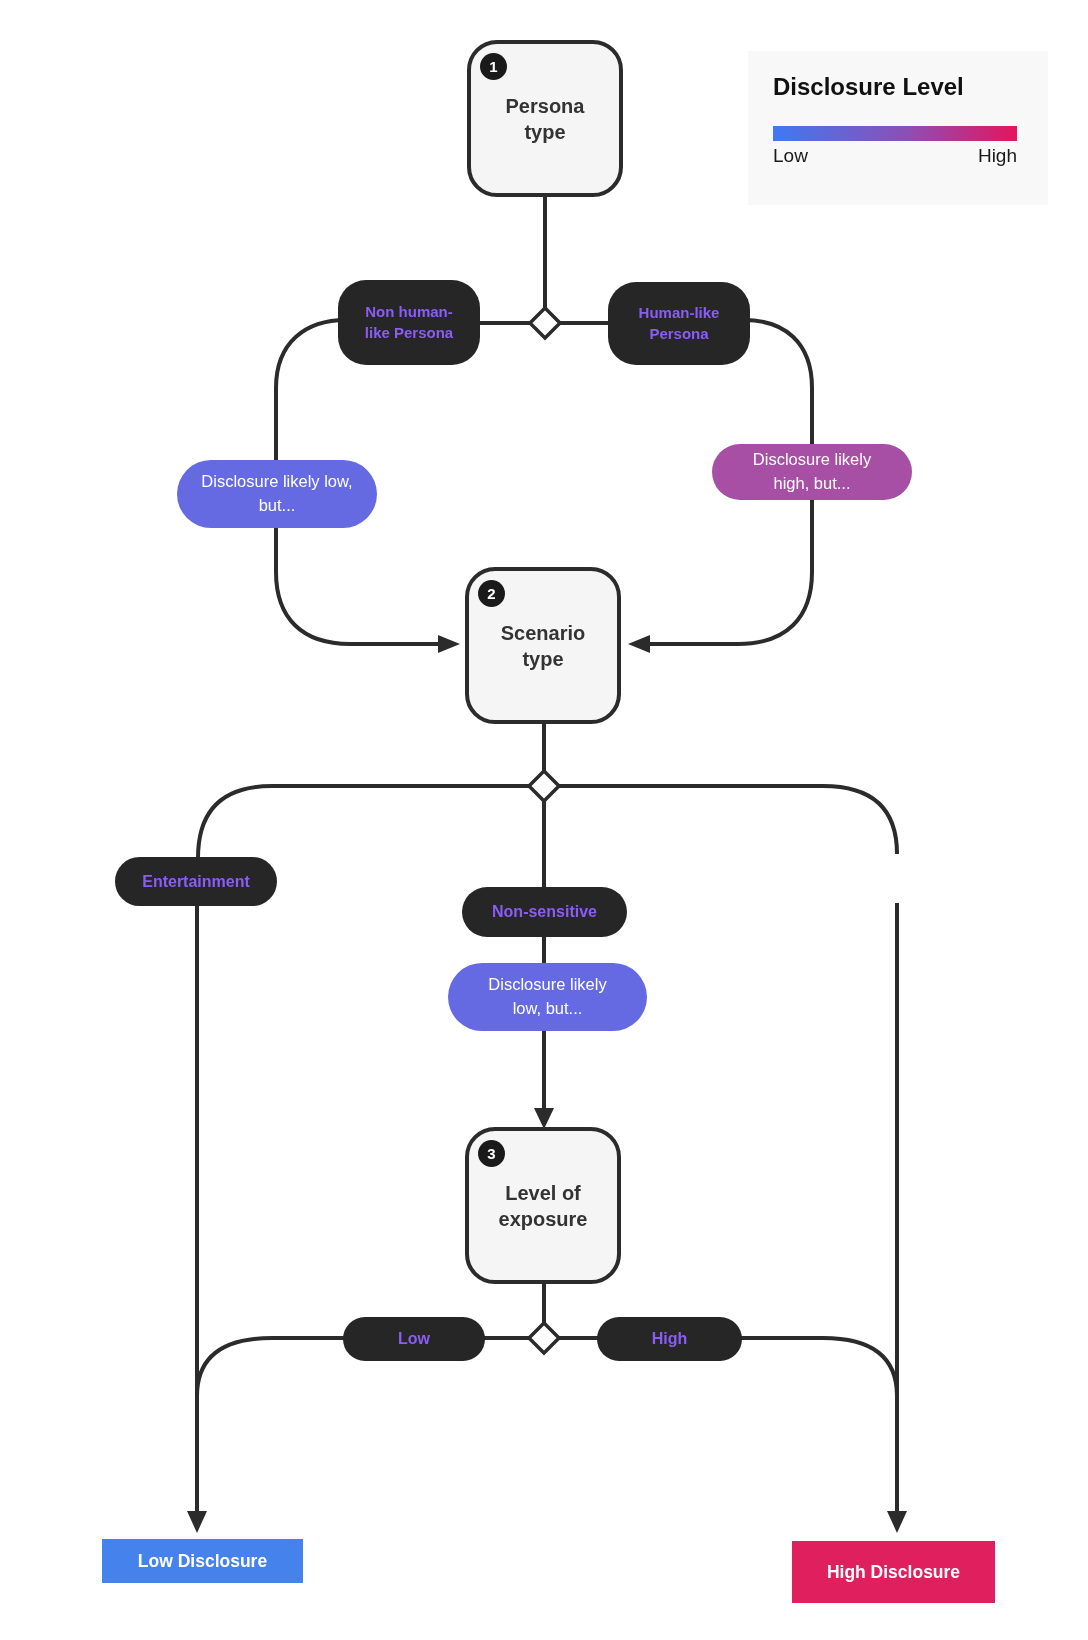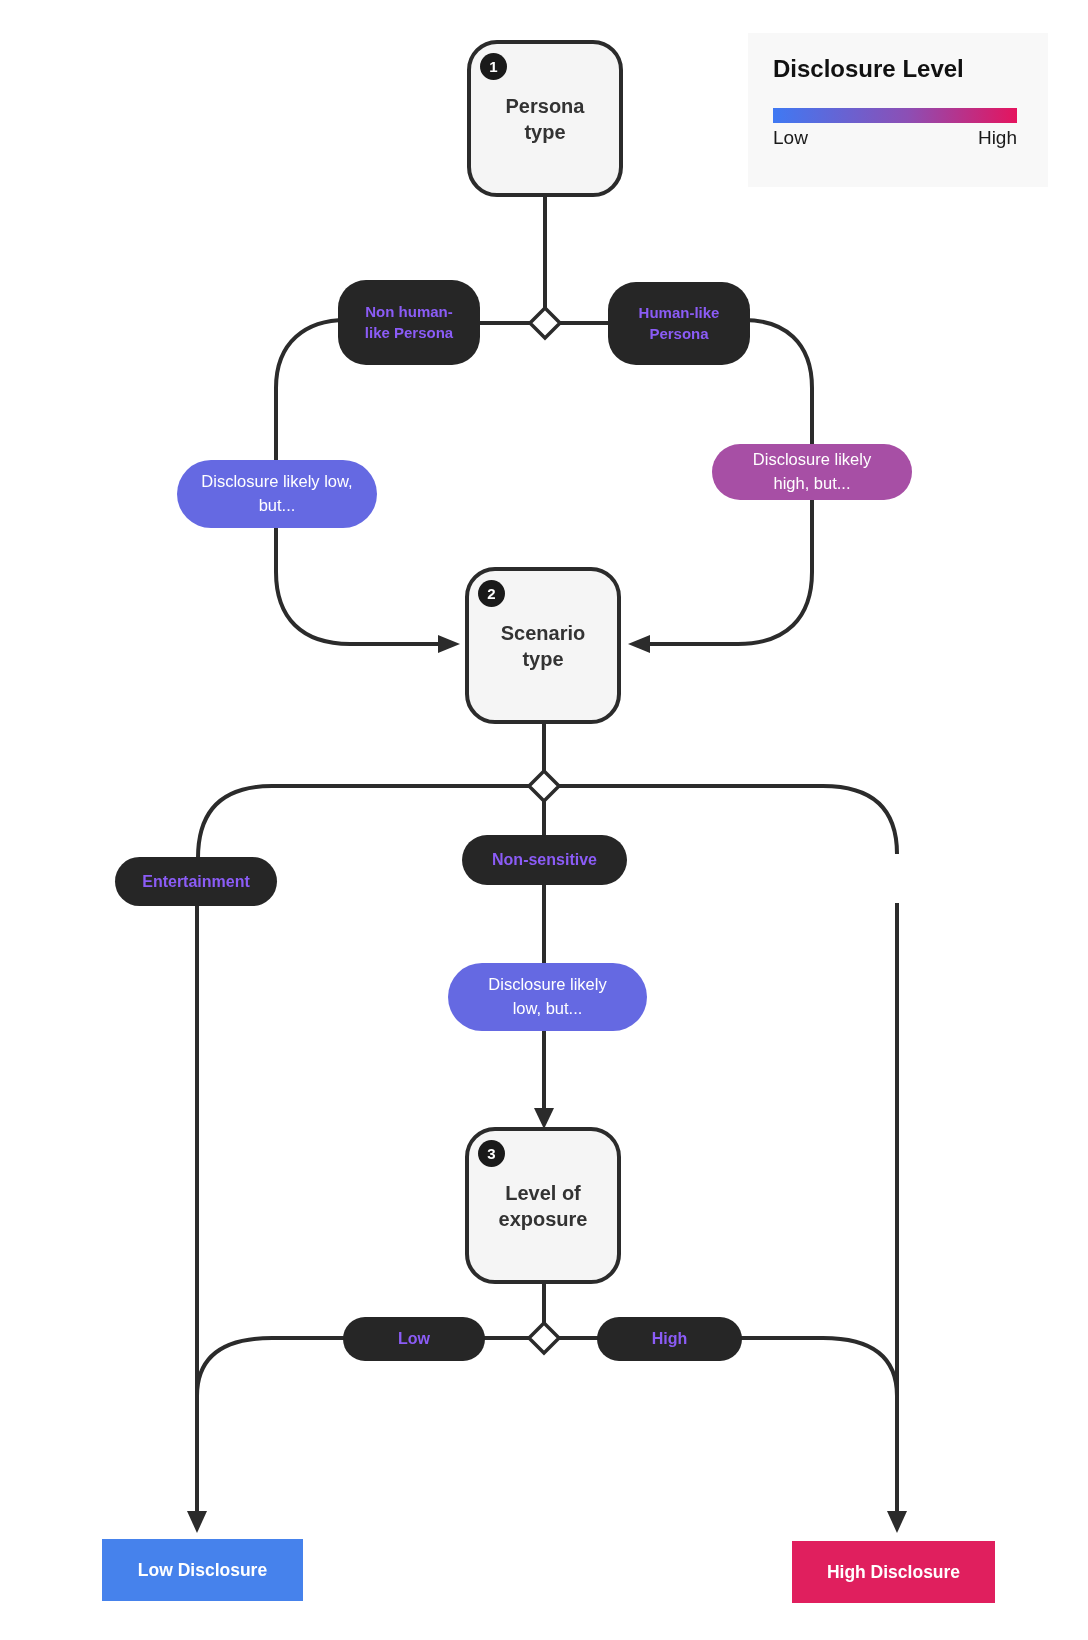--- a/index.html
+++ b/index.html
@@ -48,43 +48,43 @@
   #exposure-box{left:465px;top:1127px;}
 
   .pill-dark{
     position:absolute;background:var(--dark-pill);color:#8b5cf6;font-weight:700;
     border-radius:28px;display:flex;align-items:center;justify-content:center;
     text-align:center;line-height:1.35;
   }
   #pill-nonhuman{left:338px;top:280px;width:142px;height:85px;font-size:15px;padding:0 21px;}
   #pill-human{left:608px;top:282px;width:142px;height:83px;font-size:15px;padding:0 14px;}
   #pill-entertainment{left:115px;top:857px;width:162px;height:49px;font-size:16px;}
-  #pill-nonsensitive{left:462px;top:835px;width:165px;height:50px;font-size:16px;}
+  #pill-nonsensitive{left:462px;top:887px;width:165px;height:50px;font-size:16px;}
   #pill-sensitive{left:815px;top:852px;width:165px;height:51px;font-size:16px;}
   #pill-low{left:343px;top:1317px;width:142px;height:44px;font-size:16px;border-radius:22px;}
   #pill-high{left:597px;top:1317px;width:145px;height:44px;font-size:16px;border-radius:22px;}
 
   .pill-note{
     position:absolute;color:#ffffff;font-weight:400;font-size:16.5px;line-height:1.45;
     border-radius:34px;display:flex;align-items:center;justify-content:center;
     text-align:center;padding:0 24px;
   }
   #note-left{left:177px;top:460px;width:200px;height:68px;background:var(--low-note);}
   #note-right{left:712px;top:444px;width:200px;height:56px;background:var(--high-note);}
   #note-mid{left:448px;top:963px;width:199px;height:68px;background:var(--low-note);}
 
   .outcome{
     position:absolute;color:#fff;font-weight:700;font-size:17.5px;
     display:flex;align-items:center;justify-content:center;text-align:center;
   }
-  #outcome-low{left:102px;top:1539px;width:201px;height:62px;background:var(--low-outcome);}
+  #outcome-low{left:102px;top:1539px;width:201px;height:44px;background:var(--low-outcome);}
   #outcome-high{left:792px;top:1541px;width:203px;height:62px;background:var(--high-outcome);}
 
   .legend{
-    position:absolute;left:748px;top:33px;width:300px;height:154px;
+    position:absolute;left:748px;top:51px;width:300px;height:154px;
     background:var(--legend-bg);
   }
   .legend-title{
     position:absolute;left:25px;top:22px;font-size:24px;font-weight:700;color:#111;
   }
   .legend-bar{
     position:absolute;left:25px;top:75px;width:244px;height:15px;
     background:linear-gradient(90deg,var(--gradient-start),var(--gradient-mid) 55%,var(--gradient-end));
   }
   .legend-labels{

